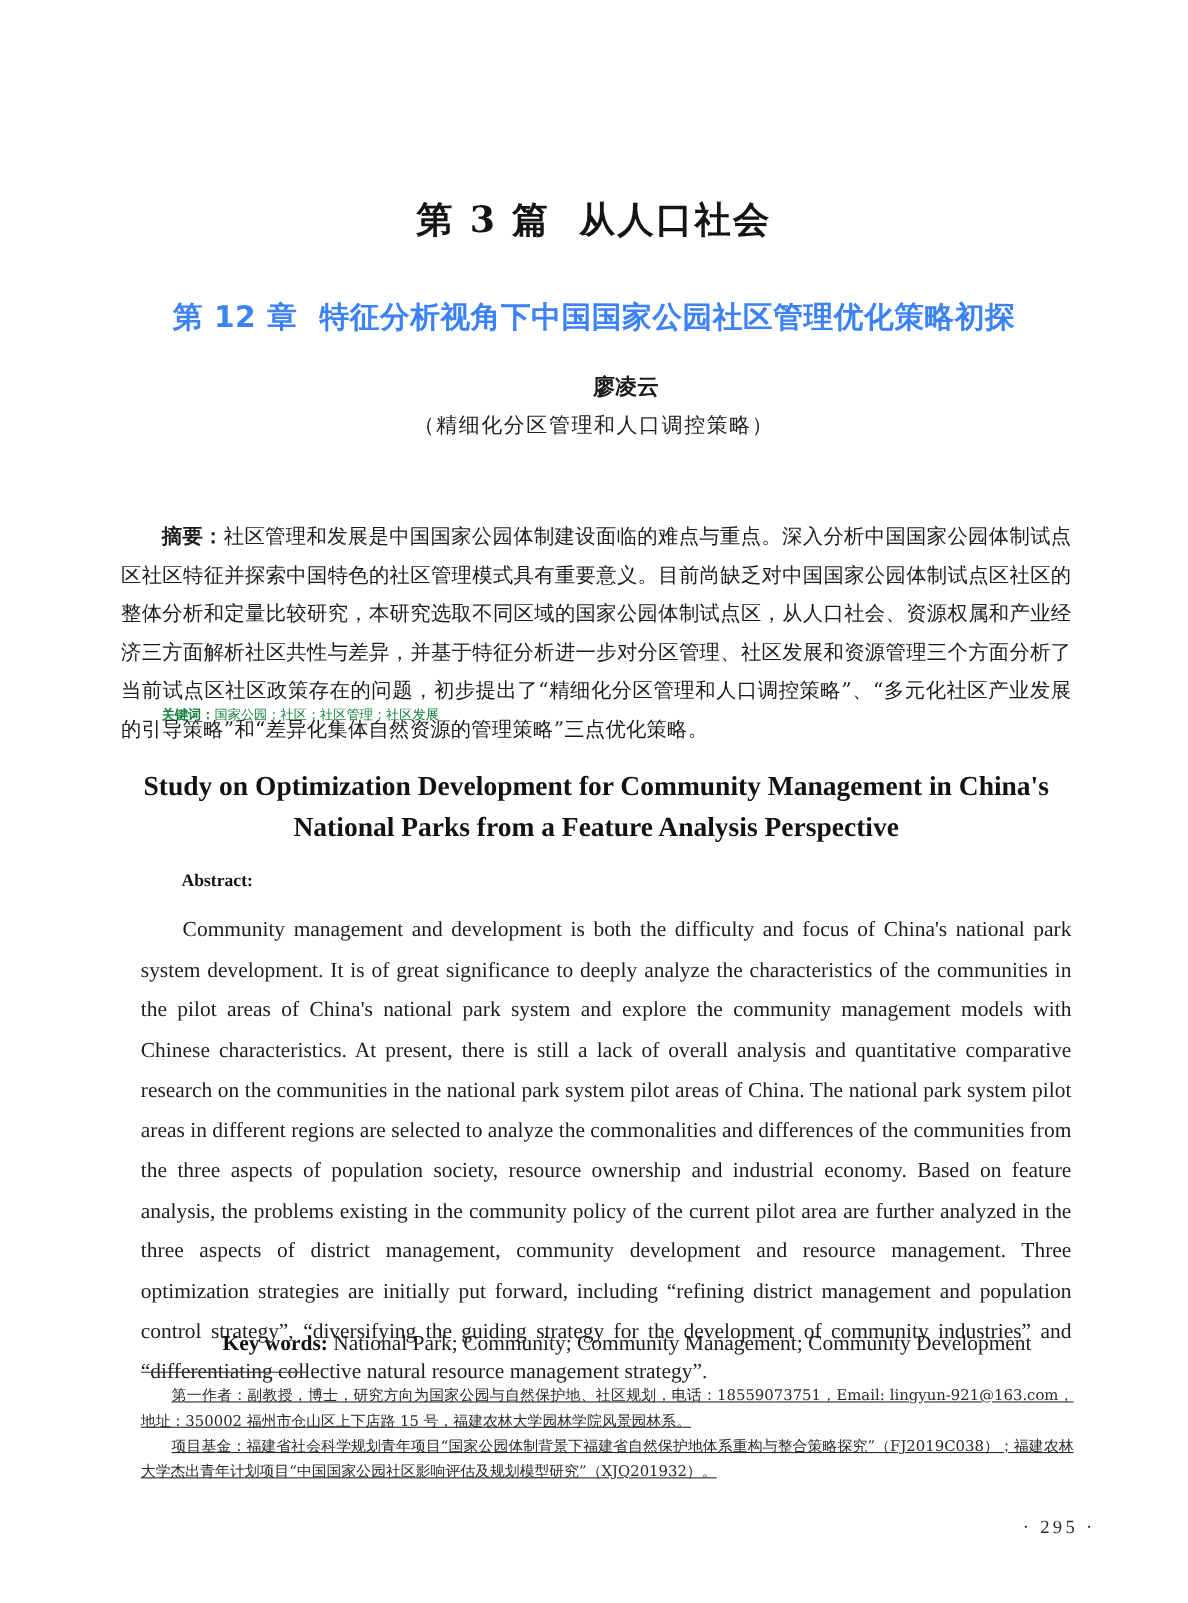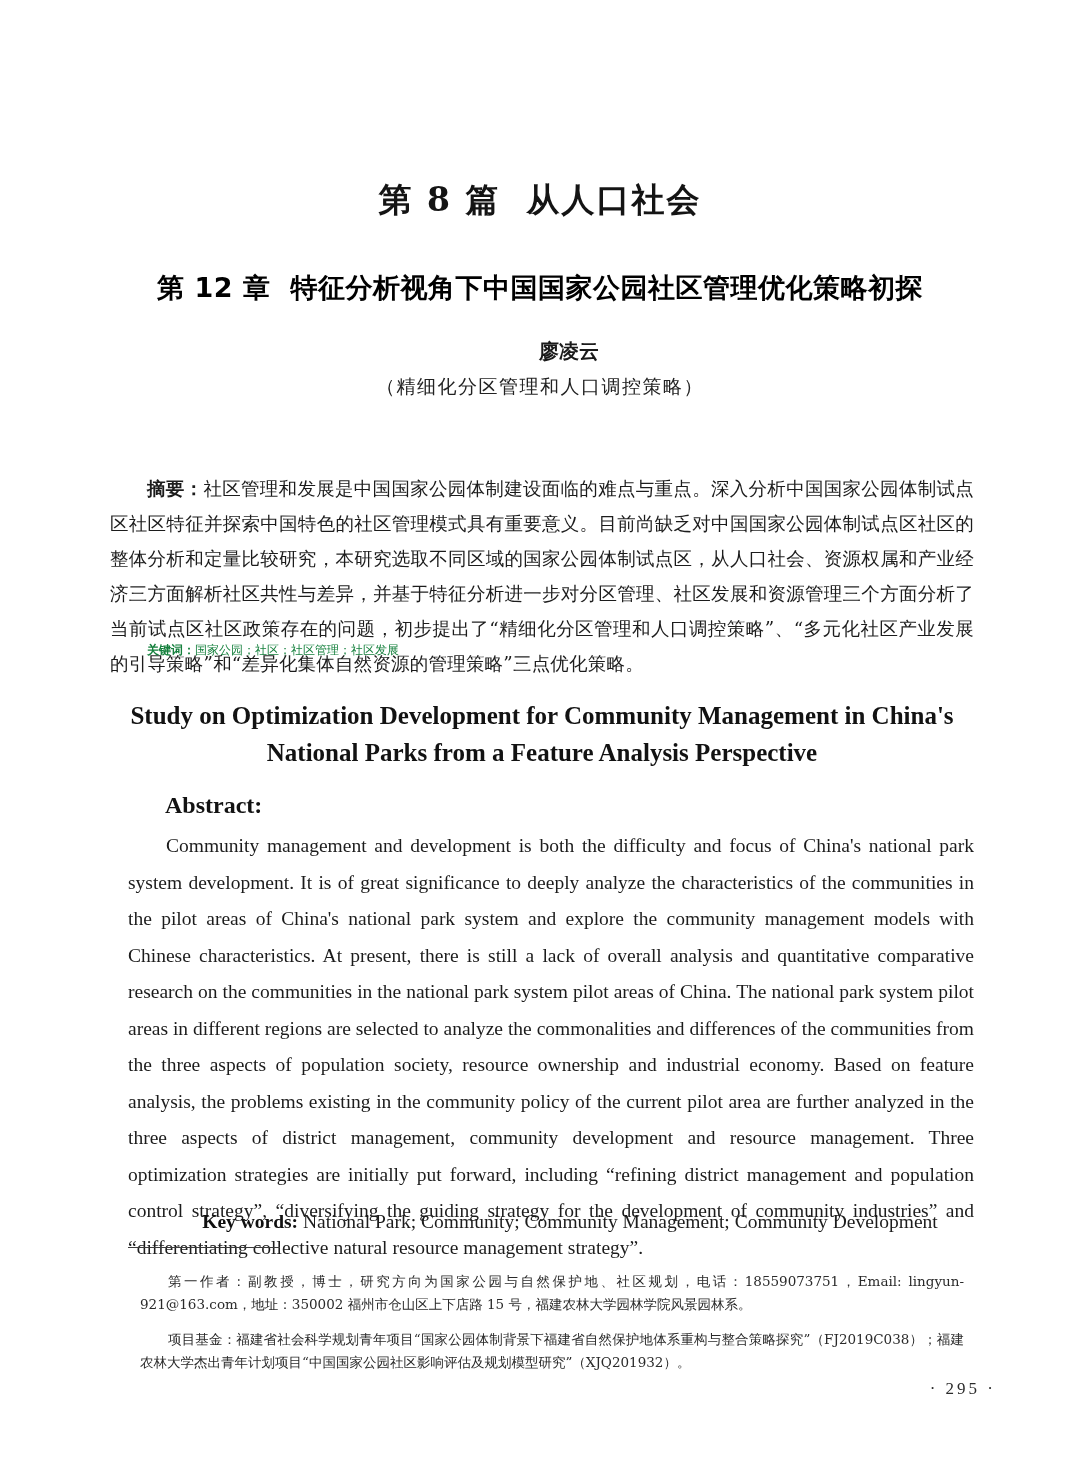--- a/index.html
+++ b/index.html
@@ -41,21 +41,21 @@
   .chapter-heading {
     position: absolute;
     top: 270px;
     left: 0;
     width: 1080px;
     text-align: center;
     font-family: "DejaVu Sans", "Liberation Sans", sans-serif;
     font-weight: bold;
     font-size: 27px;
     letter-spacing: 0.5px;
-    color: #000000;
+    color: #3b82f6;
   }
   .chapter-heading .gap { display: inline-block; width: 20px; }
 
   
   .author {
     position: absolute;
     top: 338px;
     left: 0;
     width: 1080px;
     text-align: center;
@@ -124,21 +124,21 @@
     color: #121212;
   }
 
   
   .en-abstract-label {
     position: absolute;
     top: 792px;
     left: 165px;
     font-family: "Liberation Serif", "DejaVu Serif", serif;
     font-weight: bold;
-    font-size: 24px;
+    font-size: 16px;
     color: #121212;
   }
   .en-body {
     position: absolute;
     top: 828px;
     left: 128px;
     width: 846px;
     font-family: "Liberation Serif", "DejaVu Serif", serif;
     font-size: 19.5px;
     line-height: 36.5px;
@@ -174,21 +174,21 @@
     position: absolute;
     top: 1258px;
     left: 128px;
     width: 848px;
     font-family: "DejaVu Serif", "Liberation Serif", serif;
     font-size: 13.5px;
     line-height: 23px;
     text-align: justify;
     color: #2a2a2a;
   }
-  .footnotes p { margin: 12px; }
+  .footnotes p { margin: 0; text-decoration: underline; }
   .footnotes p.fn-indent { text-indent: 28px; }
 
   
   .page-number {
     position: absolute;
     top: 1379px;
     left: 0;
     width: 1080px;
     text-align: center;
     padding-right: 0;
@@ -202,21 +202,21 @@
     top: 0;
     letter-spacing: 3px;
   }
 </style>
 </head>
 <body>
 
 <div class="page">
 
   <div class="part-heading">
-    <span>第 8 篇</span><span class="gap"></span><span>从人口社会</span>
+    <span>第 3 篇</span><span class="gap"></span><span>从人口社会</span>
   </div>
 
   <div class="chapter-heading">
     <span>第 12 章</span><span class="gap"></span><span>特征分析视角下中国国家公园社区管理优化策略初探</span>
   </div>
 
   <div class="author">廖凌云</div>
   <div class="affiliation">（精细化分区管理和人口调控策略）</div>
 
   <div class="cn-block">

